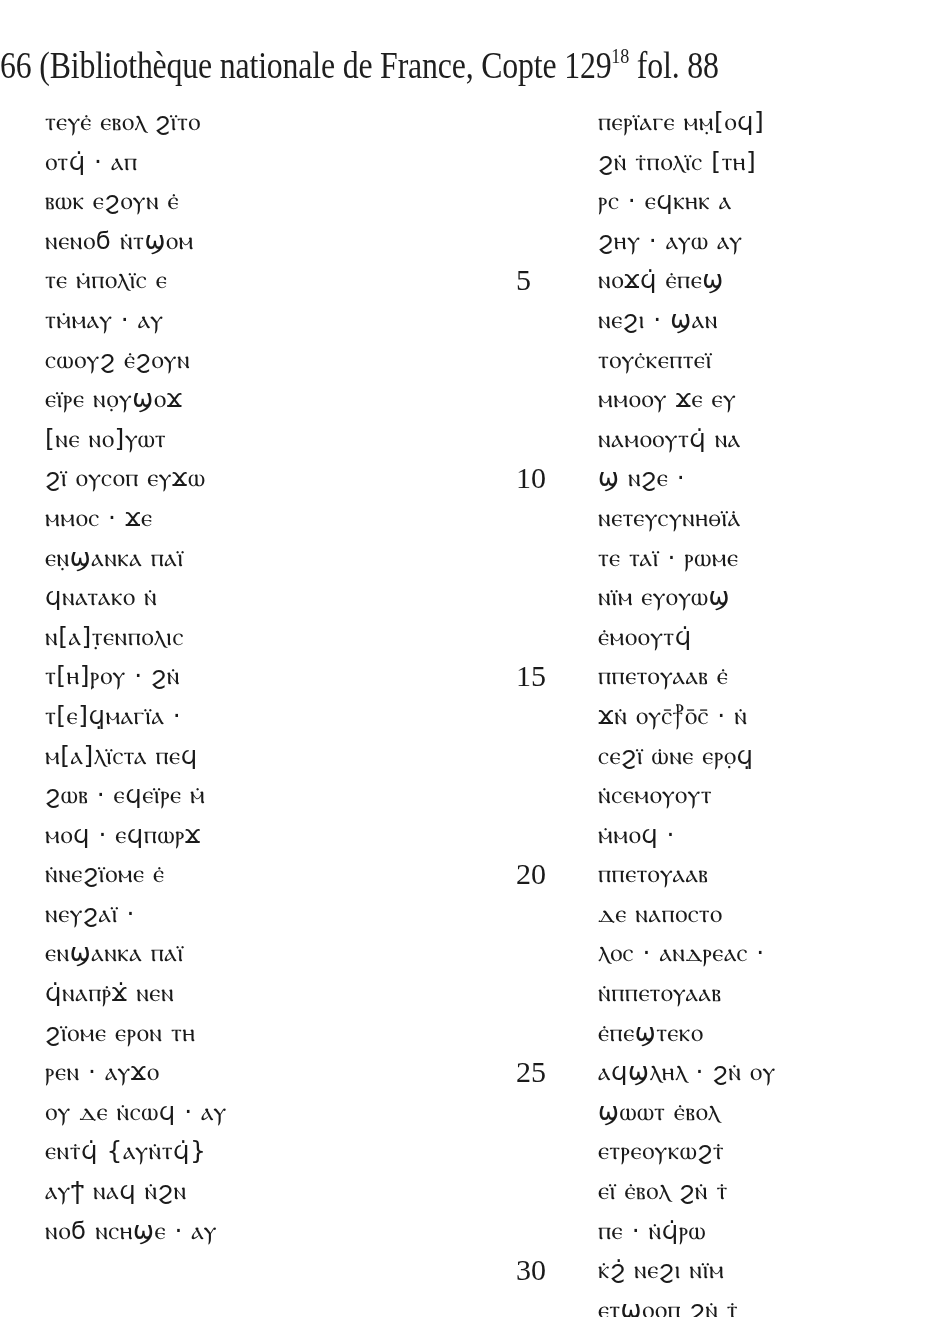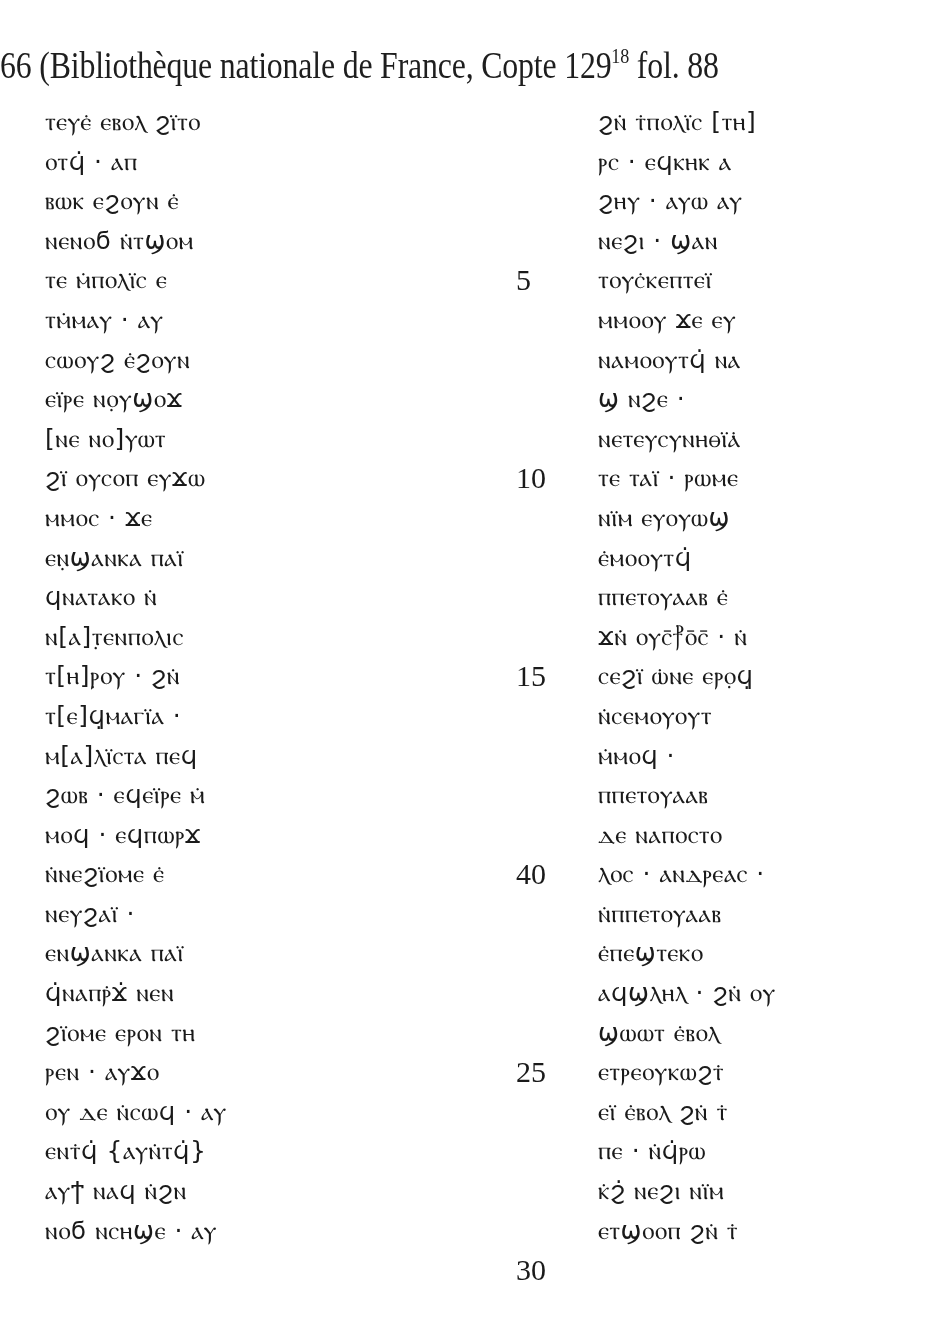--- a/index.html
+++ b/index.html
@@ -73,38 +73,40 @@
   <li>10</li>
   <li></li>
   <li></li>
   <li></li>
   <li></li>
   <li>15</li>
   <li></li>
   <li></li>
   <li></li>
   <li></li>
-  <li>40</li>
+  <li>20</li>
   <li></li>
   <li></li>
   <li></li>
   <li></li>
   <li>25</li>
   <li></li>
   <li></li>
   <li></li>
   <li></li>
   <li>30</li>
   <li></li>
 </ul>
 
 <ul class="col col-right">
+  <li>ⲡⲉⲣⲓ̈ⲁⲅⲉ ⲙⲙ̣[ⲟϥ]</li>
   <li>ϩⲛ̇ ⲧ̇ⲡⲟⲗⲓ̈ⲥ [ⲧⲏ]</li>
   <li>ⲣⲥ · ⲉϥⲕⲏⲕ ⲁ</li>
   <li>ϩⲏⲩ · ⲁⲩⲱ ⲁⲩ</li>
+  <li>ⲛⲟϫϥ̇ ⲉ̇ⲡⲉϣ</li>
   <li>ⲛⲉϩⲓ · ϣⲁⲛ</li>
   <li>ⲧⲟⲩⲥ̇ⲕⲉⲡⲧⲉⲓ̈</li>
   <li>ⲙⲙⲟⲟⲩ ϫⲉ ⲉⲩ</li>
   <li>ⲛⲁⲙⲟⲟⲩⲧϥ̇ ⲛⲁ</li>
   <li>ϣ ⲛϩⲉ ·</li>
   <li>ⲛⲉⲧⲉⲩⲥⲩⲛⲏⲑⲓ̈ⲁ̇</li>
   <li>ⲧⲉ ⲧⲁⲓ̈ · ⲣⲱⲙⲉ</li>
   <li>ⲛⲓ̈ⲙ ⲉⲩⲟⲩⲱϣ</li>
   <li>ⲉ̇ⲙⲟⲟⲩⲧϥ̇</li>
   <li>ⲡⲡⲉⲧⲟⲩⲁⲁⲃ ⲉ̇</li>

